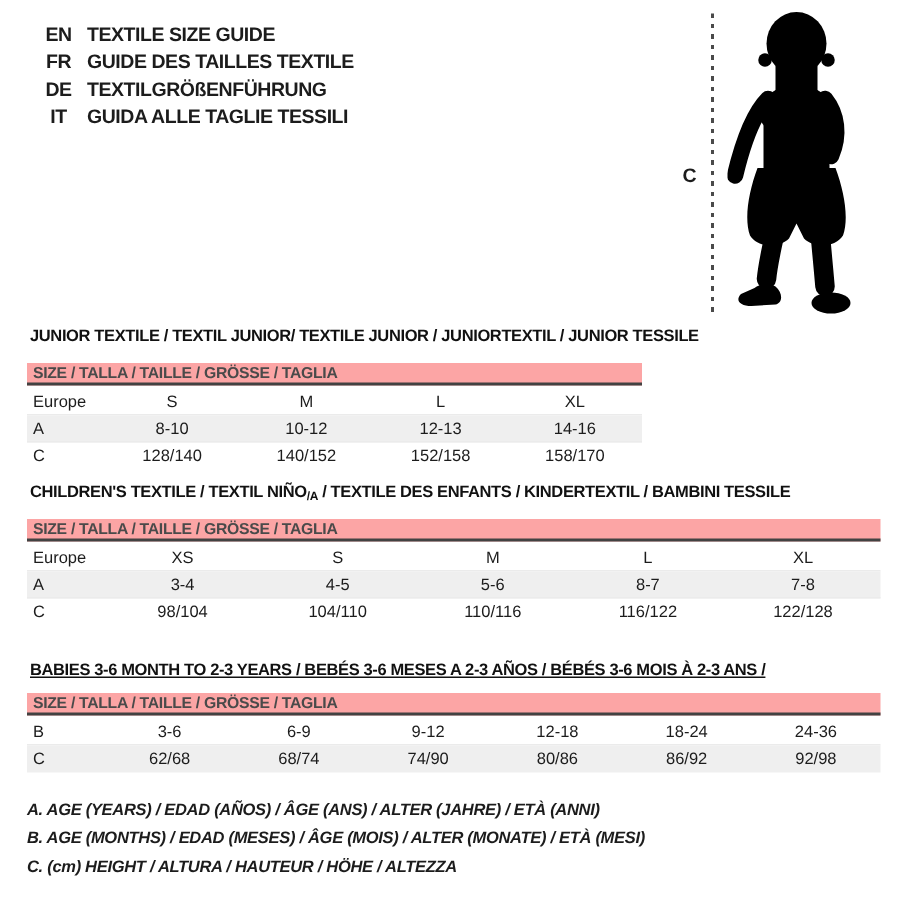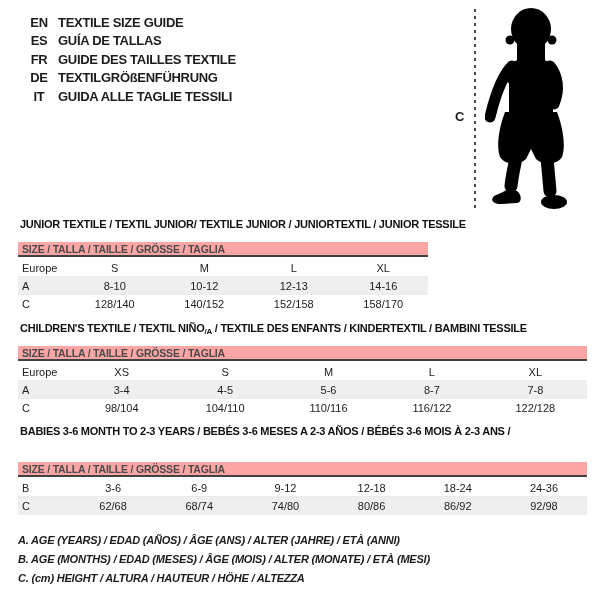--- a/index.html
+++ b/index.html
@@ -42,24 +42,20 @@
   .footnotes{left:18px;top:531px;font-size:11px;font-weight:bold;
              letter-spacing:-0.2px;line-height:19px;font-style:italic;}
 </style>
 </head>
 <body>
 
 <div class="abs lang-list">
   <div class="lang-row">
     <span class="lang-code">EN</span>
     <span>TEXTILE SIZE GUIDE</span>
-  </div>
-  <div class="lang-row">
-    <span class="lang-code">ES</span>
-    <span>GUÍA DE TALLAS</span>
   </div>
   <div class="lang-row">
     <span class="lang-code">FR</span>
     <span>GUIDE DES TAILLES TEXTILE</span>
   </div>
   <div class="lang-row">
     <span class="lang-code">DE</span>
     <span>TEXTILGRÖßENFÜHRUNG</span>
   </div>
   <div class="lang-row">
@@ -144,40 +140,40 @@
       <span class="cell-label">C</span>
       <span class="cell">98/104</span>
       <span class="cell">104/110</span>
       <span class="cell">110/116</span>
       <span class="cell">116/122</span>
       <span class="cell">122/128</span>
     </div>
   </div>
 </div>
 
-<div class="abs tbl-title" style="left:20px;top:424px;">
+<div class="abs tbl-title" style="left:20px;top:440px;text-decoration:underline;">
   <div>BABIES 3-6 MONTH TO 2-3 YEARS / BEBÉS 3-6 MESES A 2-3 AÑOS / BÉBÉS 3-6 MOIS À 2-3 ANS /</div>
 </div>
 <div class="size-table" style="left:18px;top:462px;width:569px;">
   <div class="bar">SIZE / TALLA / TAILLE / GRÖSSE / TAGLIA</div>
   <div class="rows">
     <div class="trow">
       <span class="cell-label">B</span>
       <span class="cell">3-6</span>
       <span class="cell">6-9</span>
       <span class="cell">9-12</span>
       <span class="cell">12-18</span>
       <span class="cell">18-24</span>
       <span class="cell">24-36</span>
     </div>
     <div class="trow shaded">
       <span class="cell-label">C</span>
       <span class="cell">62/68</span>
       <span class="cell">68/74</span>
-      <span class="cell">74/80</span>
+      <span class="cell">74/90</span>
       <span class="cell">80/86</span>
       <span class="cell">86/92</span>
       <span class="cell">92/98</span>
     </div>
   </div>
 </div>
 
 <div class="abs footnotes">
   <div>A. AGE (YEARS) / EDAD (AÑOS) / ÂGE (ANS) / ALTER (JAHRE) / ETÀ (ANNI)</div>
   <div>B. AGE (MONTHS) / EDAD (MESES) / ÂGE (MOIS) / ALTER (MONATE) / ETÀ (MESI)</div>

